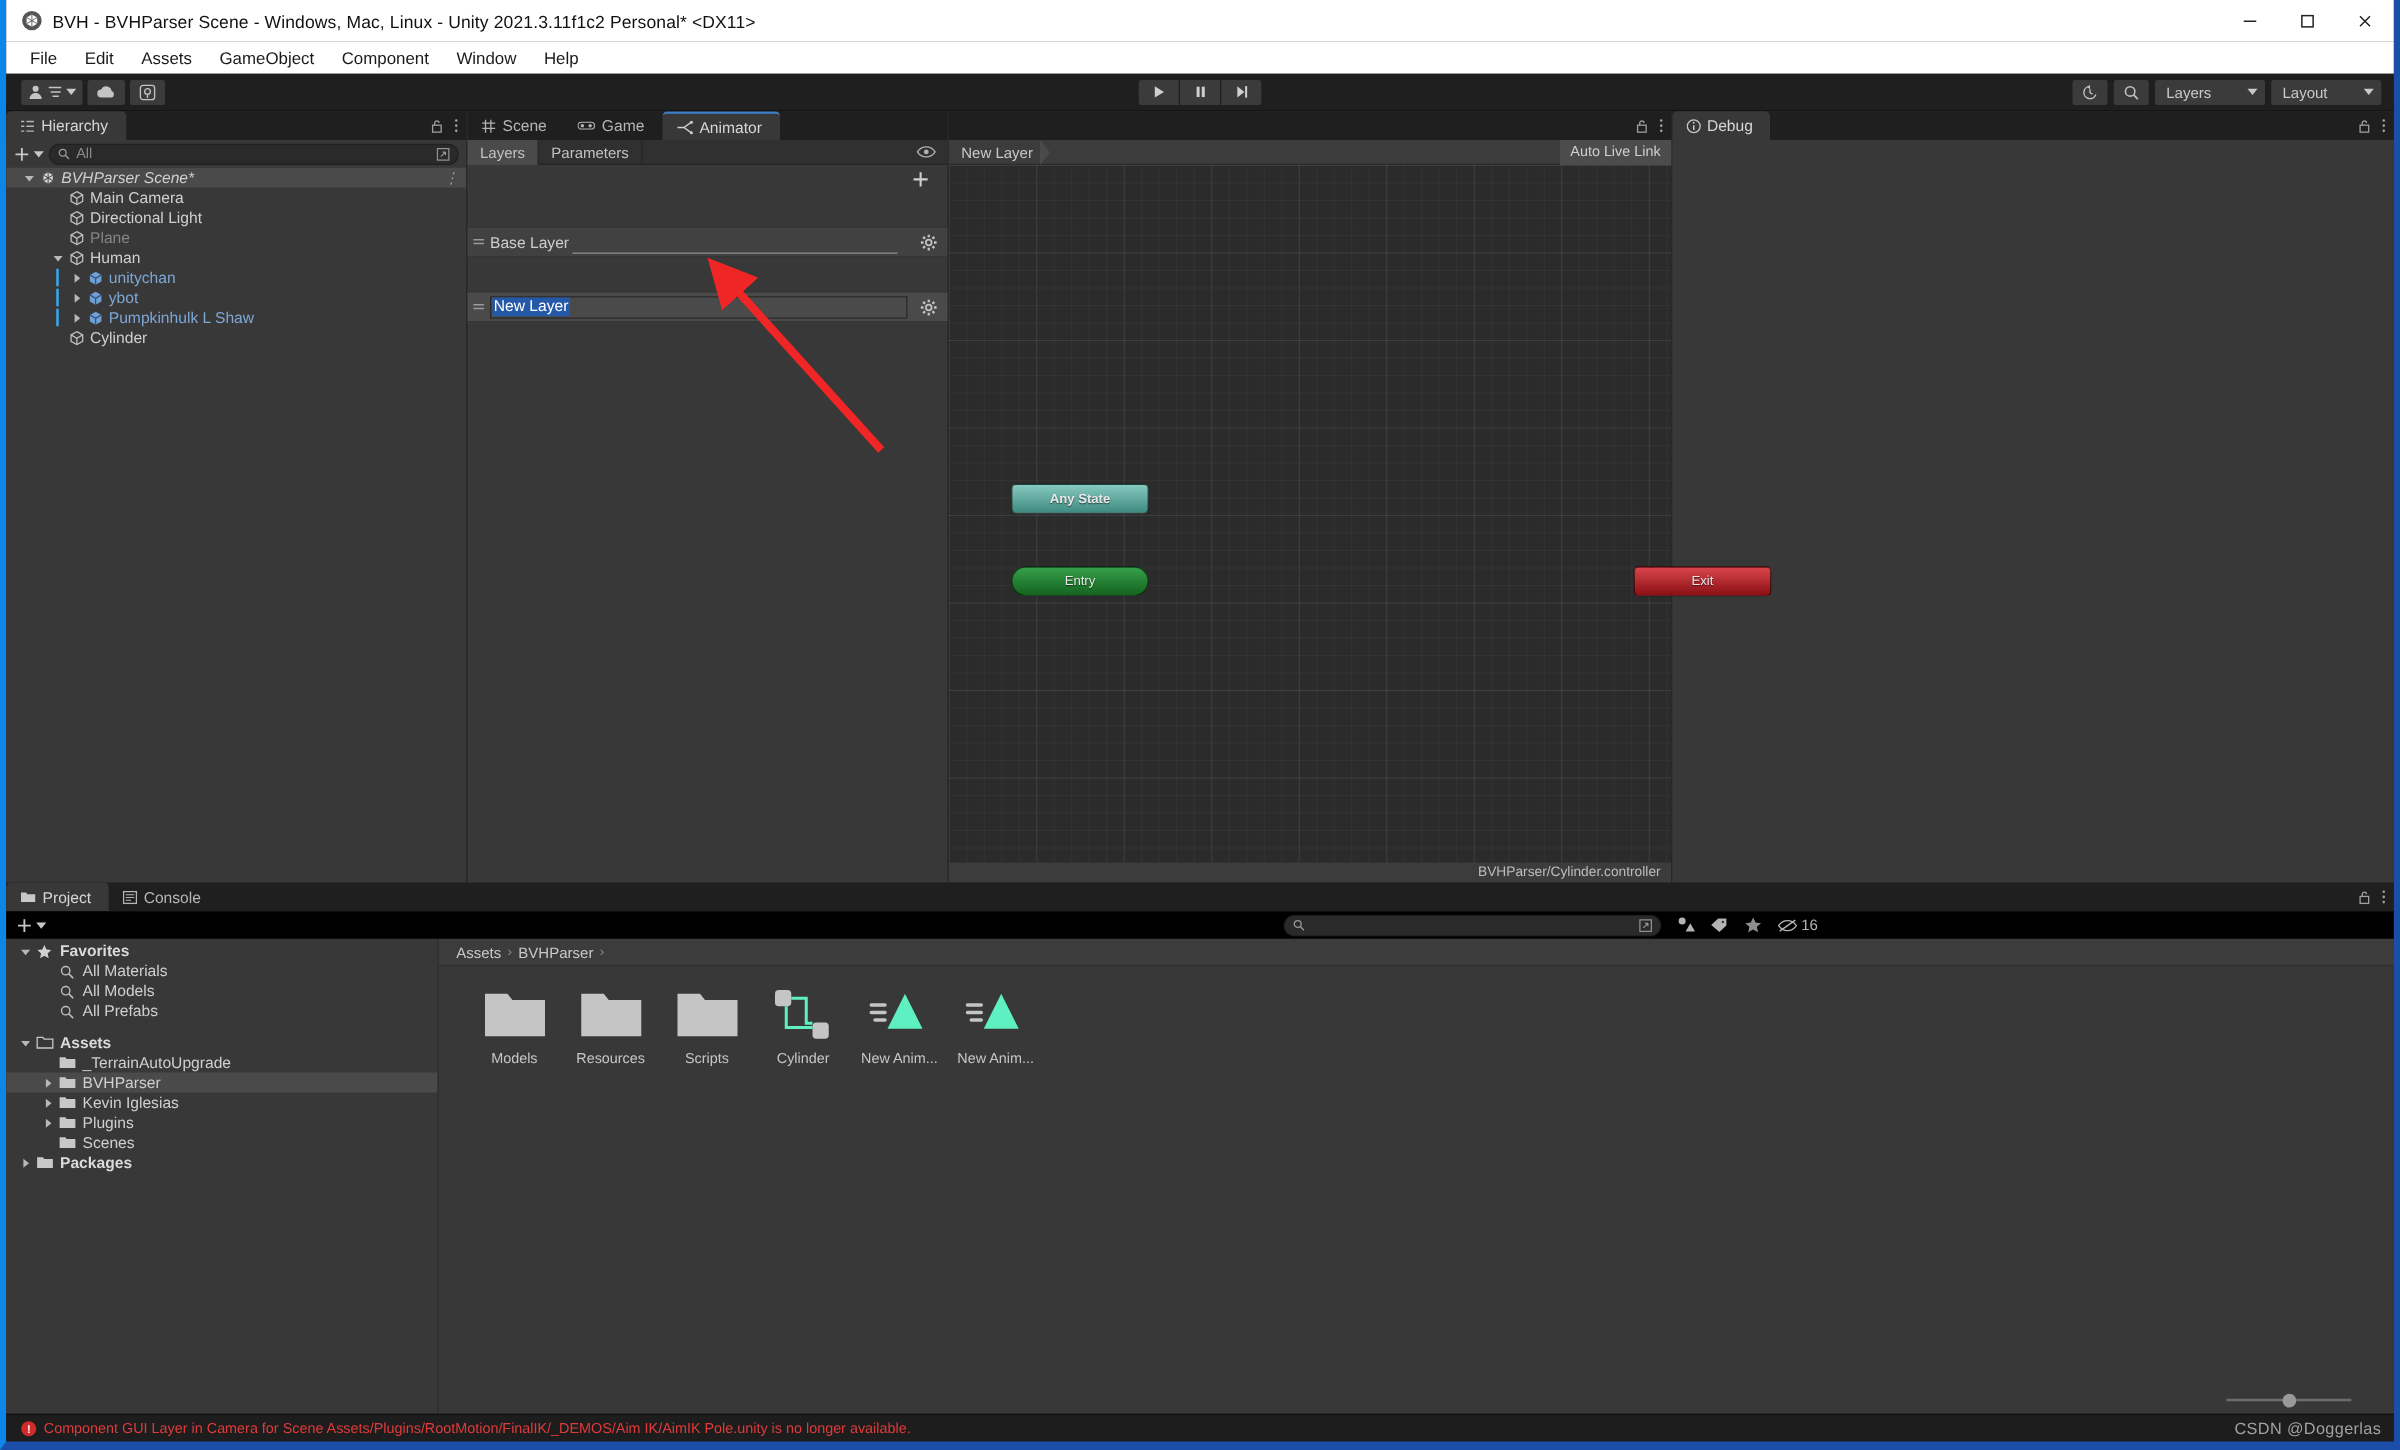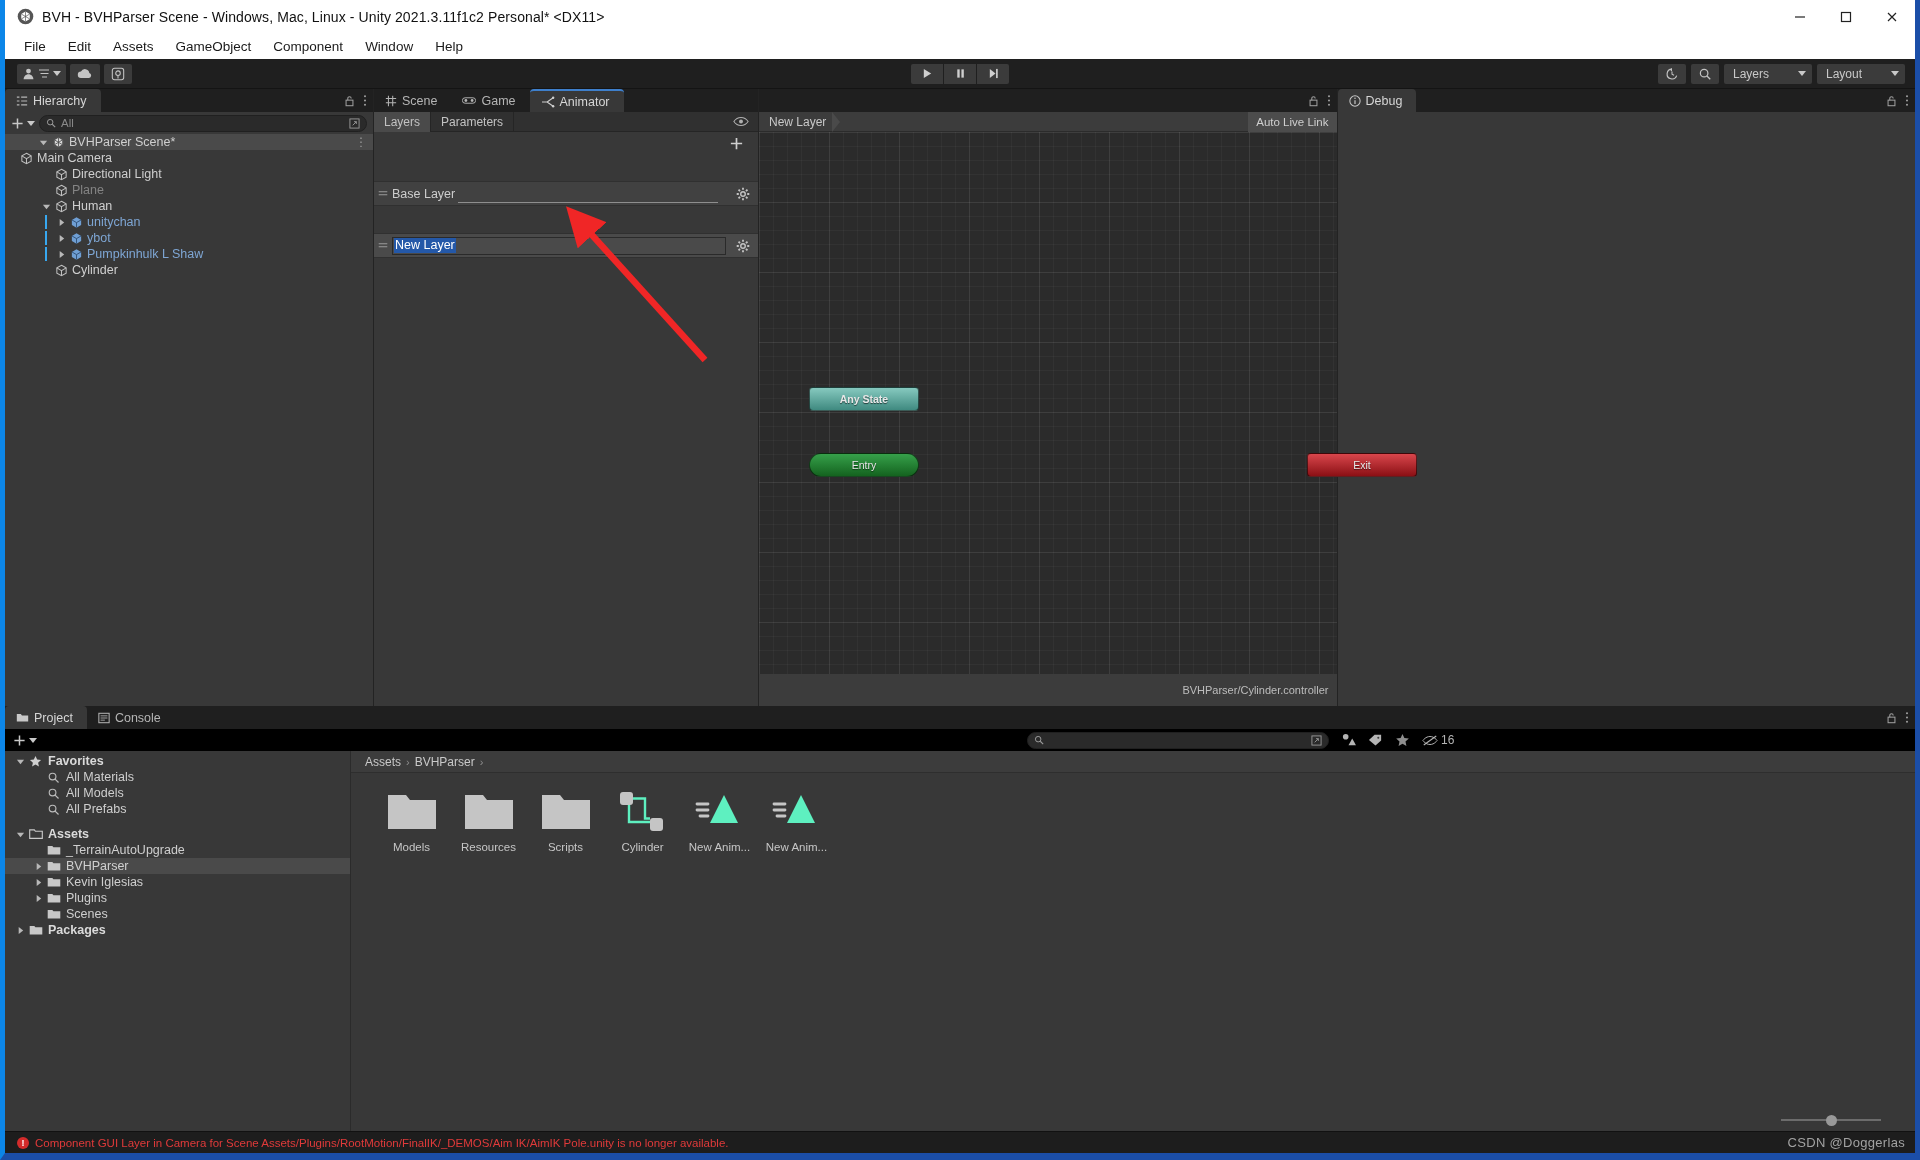--- a/index.html
+++ b/index.html
@@ -176,21 +176,21 @@
   .node {
     position: absolute; width: 110px; height: 24px; border-radius: 4px;
     display: flex; align-items: center; justify-content: center;
     font-size: 10.5px; color: #e8e8e8; text-shadow: 0 1px 1px rgba(0,0,0,.6);
     border: 1px solid rgba(0,0,0,.55);
   }
   .node.any   { background: linear-gradient(#86c9bf, #3f8a80); font-weight: bold; }
   .node.entry { background: linear-gradient(#36a04a, #14631f); }
   .node.exit  { background: linear-gradient(#d9464c, #8b1015); }
   .graph-footer {
-    height: 32px; background: #3c3c3c; display:flex; align-items:center;
+    height: 16px; background: #3c3c3c; display:flex; align-items:center;
     justify-content:flex-end; padding-right:8px; flex:none;
     font-size: 11px; color: #bdbdbd;
   }
 
   
   .debugpanel { flex:1; background:#383838; display:flex; flex-direction:column; min-width:0;
                 border-left: 1px solid #232323; }
   .debug-body { flex:1; background:#383838; }
 
   
@@ -399,37 +399,37 @@
               <path d="M7.5 7.5L11 11" stroke="#9a9a9a" stroke-width="1.3"></path>
               </svg>
             <span class="ph">All</span>
             <svg width="11" height="11" viewBox="0 0 12 12" style="margin-left:auto">
               <rect x="1" y="1" width="10" height="10" fill="none" stroke="#9a9a9a" stroke-width="1"></rect>
               <path d="M4 8l4-4M8 4H5.5M8 4v2.5" stroke="#9a9a9a" stroke-width="1"></path>
               </svg>
           </div>
         </div>
         <div class="hier-tree" id="hier-tree">
-            <div class="trow sel" style="padding-left: 32px;">
+            <div class="trow sel" style="padding-left: 12px; font-style: italic;">
               <span class="tw">
                 <svg width="9" height="9" viewBox="0 0 10 10">
                   <path d="M1 3h8L5 8z" fill="#b8b8b8"></path>
                 </svg>
               </span>
               <span class="ico">
                 <svg width="13" height="13" viewBox="0 0 14 14">
                   <circle cx="7" cy="7" r="6.3" fill="#4e4e4e"></circle>
                   <path d="M7 2l4 2.4v4.8L7 11.6 3 9.2V4.4z" fill="#d8d8d8"></path>
                   <path d="M7 2v9.6M3 4.4l8 4.8M11 4.4l-8 4.8" stroke="#4e4e4e" stroke-width=".9"></path>
                 </svg>
               </span>
               <span class="lbl">BVHParser Scene*</span>
               <span class="dots-v">⋮</span>
             </div>
-            <div class="trow" style="">
+            <div class="trow" style="padding-left: 35px;">
               <span class="tw"></span>
               <span class="ico">
                 <svg width="13" height="13" viewBox="0 0 14 14">
                   <path d="M7 1.4l5 2.8v5.6L7 12.6 2 9.8V4.2z" fill="none" stroke="#c0c0c0" stroke-width="1.1"></path>
                   <path d="M2 4.2l5 2.9 5-2.9M7 7.1v5.5" stroke="#c0c0c0" stroke-width="1.1" fill="none"></path>
                 </svg>
               </span>
               <span class="lbl">Main Camera</span>
             </div>
             <div class="trow" style="padding-left: 35px;">

